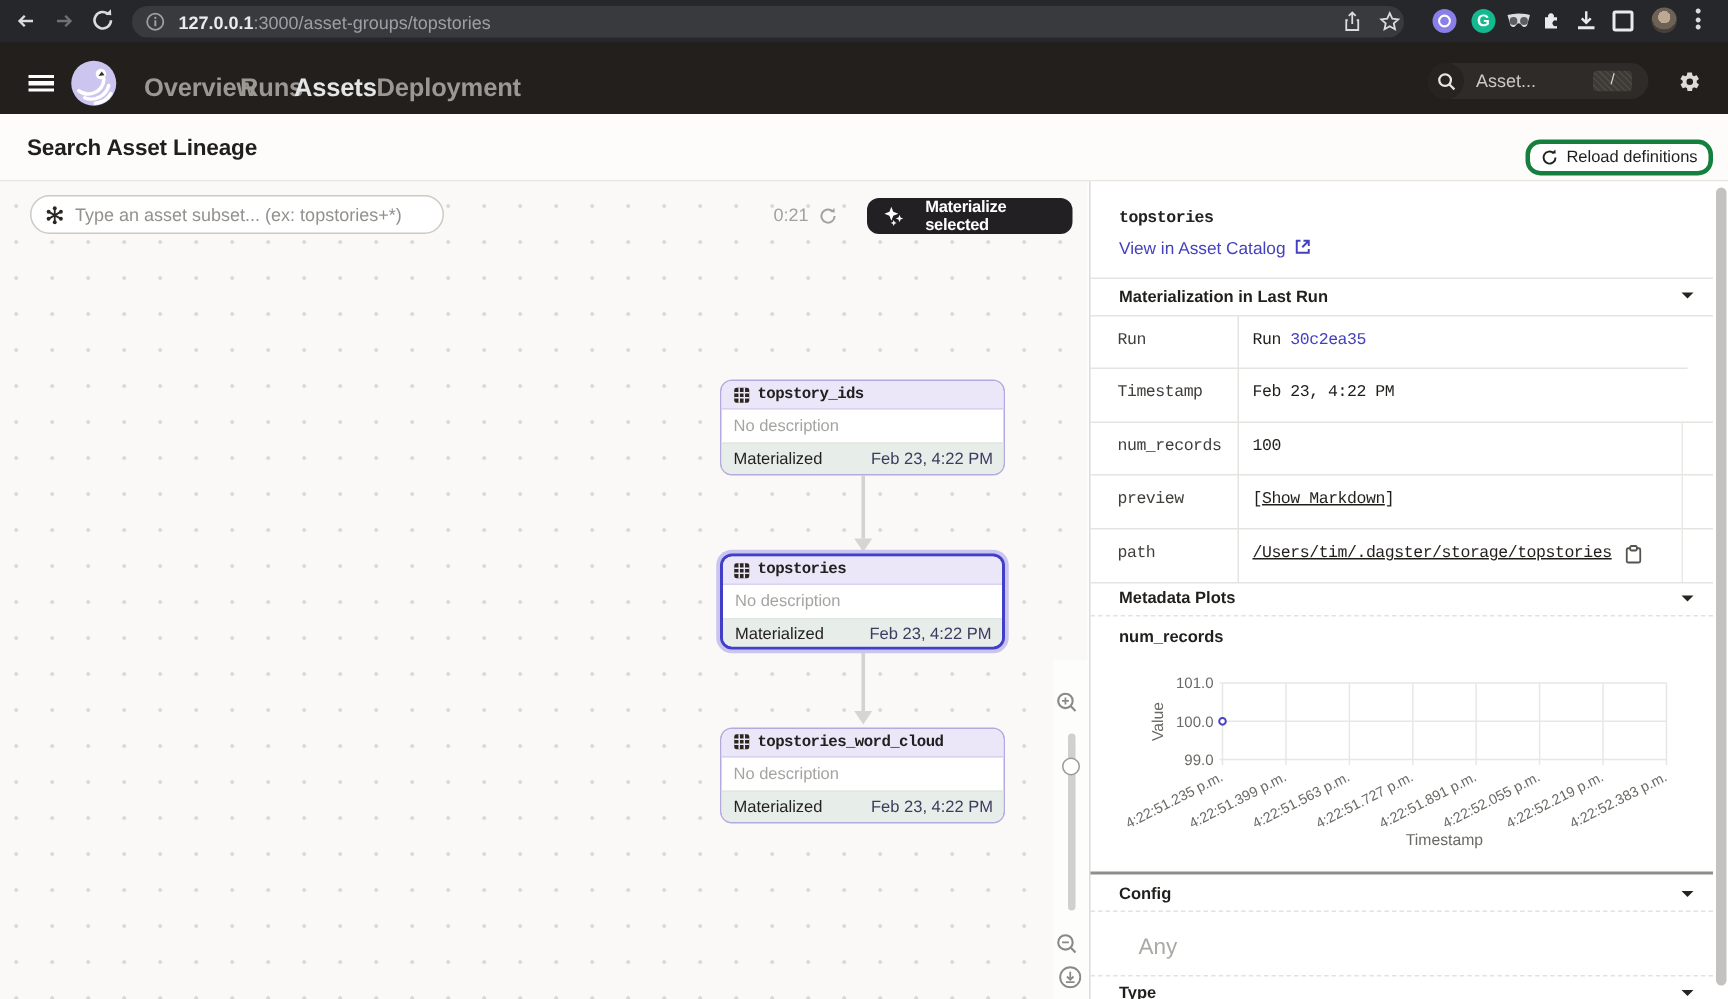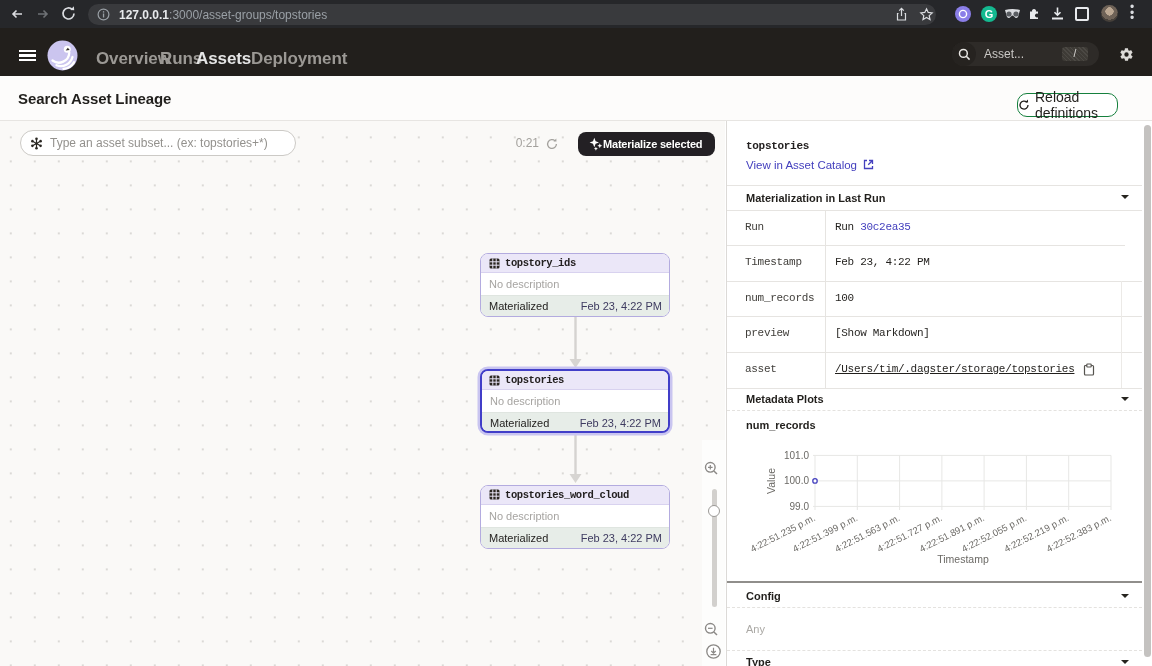--- a/index.html
+++ b/index.html
@@ -18,23 +18,23 @@
   .navlink { position:absolute; top:20.5px; font-size:17px; font-weight:bold; color:#9B9894; letter-spacing:-0.1px; }
   #search { left:952px; top:14px; width:147px; height:24px; border-radius:12px; background:#2E2B28;
             display:flex; align-items:center; }
   #slashchip { position:absolute; left:110px; top:5px; width:26px; height:14px; border-radius:3px;
                background:#3E3B36; color:#DDDBD8; font-size:10px; text-align:center; line-height:14px;
                background-image:repeating-linear-gradient(45deg, rgba(255,255,255,0.07) 0 1px, transparent 1px 3px); }
 
   
   #pagehead { left:0; top:76px; width:1152px; height:45px; background:#FDFCFB; border-bottom:1px solid #E7E5E2; }
   #title { position:absolute; left:18px; top:90px; font-size:15px; font-weight:bold; color:#211F1C; letter-spacing:-0.1px; }
-  #reloadbtn { position:absolute; left:1017px; top:93px; width:101px; height:24px; border:1px solid #15803d;
+  #reloadbtn { position:absolute; left:1017px; top:93px; width:125px; height:24px; border:3px solid #15803d;
                border-radius:10px; background:#fff; display:flex; align-items:center; justify-content:center;
-               font-size:14px; color:#211F1C; }
+               font-size:11px; color:#211F1C; }
 
   
   #graph { left:0; top:121px; width:725px; height:545px; background-color:#FAF9F7;
            background-image:radial-gradient(circle, #DBD9D6 1.2px, transparent 1.4px);
            background-size:24px 24px; background-position:22.8px 4.4px; }
   #opsel { position:absolute; left:20px; top:9px; width:276px; height:26px; border:1px solid #CCCAC6;
            border-radius:13px; background:#fff; display:flex; align-items:center; }
   #opsel .ph { color:#93918D; font-size:12px; margin-left:7px; }
   #timer { position:absolute; left:505px; top:15px; width:34px; font-size:12px; color:#A3A19D; text-align:right; }
   #matbtn { position:absolute; left:578px; top:11px; width:137px; height:24px; background:#232024; border-radius:8px;
@@ -184,21 +184,21 @@
   <svg class="abs" style="left:546px;top:17px" width="12" height="12" viewBox="0 0 12 12">
       <path d="M10.4 6a4.4 4.4 0 1 1-1.3-3.1" fill="none" stroke="#A3A19D" stroke-width="1.3"></path>
       <path d="M10.3 0.6 L10.5 3.6 L7.5 3.4 Z" fill="#A3A19D"></path>
     </svg>
   <div class="abs" id="matbtn">
     <svg style="margin-left:11px" width="14" height="14" viewBox="0 0 14 14">
       <path d="M5.3 0.8 L6.6 4.2 L10 5.5 L6.6 6.8 L5.3 10.2 L4 6.8 L0.6 5.5 L4 4.2 Z" fill="#fff"></path>
       <path d="M10.8 6.2 L11.5 8 L13.3 8.7 L11.5 9.4 L10.8 11.2 L10.1 9.4 L8.3 8.7 L10.1 8 Z" fill="#fff"></path>
       <path d="M6.9 9.7 L7.5 11.1 L8.9 11.7 L7.5 12.3 L6.9 13.7 L6.3 12.3 L4.9 11.7 L6.3 11.1 Z" fill="#fff"></path>
     </svg>
-    <span style="margin-left:0">Materialize selected</span>
+    <span style="margin-left:14px">Materialize selected</span>
   </div>
 
   <svg class="abs" style="left:568px;top:195px" width="16" height="175" viewBox="0 0 16 175">
     <path d="M7.5 1 V43" stroke="#D5D3D0" stroke-width="2.4" fill="none"></path>
     <path d="M1.5 43 L13.5 43 L7.5 52 Z" fill="#D7D5D2"></path>
     <path d="M7.5 117 V158" stroke="#D5D3D0" stroke-width="2.4" fill="none"></path>
     <path d="M1.5 158 L13.5 158 L7.5 167 Z" fill="#D7D5D2"></path>
   </svg>
 
   <div class="node" style="left:480px;top:132px;height:64px">
@@ -292,23 +292,23 @@
   <div class="rowkey" style="top:100px">Run</div>
   <div class="rowval" style="top:100px">Run <span style="color:#4440BE">30c2ea35</span></div>
   <div class="hline" style="top:124.1px;left:0px;width:398px"></div>
   <div class="rowkey" style="top:135px">Timestamp</div>
   <div class="rowval" style="top:135px">Feb 23, 4:22 PM</div>
   <div class="hline" style="top:159.7px"></div>
   <div class="rowkey" style="top:171px">num_records</div>
   <div class="rowval" style="top:171px">100</div>
   <div class="hline" style="top:195.3px"></div>
   <div class="rowkey" style="top:206px">preview</div>
-  <div class="rowval" style="top:206px">[<span style="">Show Markdown</span>]</div>
+  <div class="rowval" style="top:206px">[<span style="text-decoration:underline">Show Markdown</span>]</div>
   <div class="hline" style="top:230.9px"></div>
-  <div class="rowkey" style="top:242px">asset</div>
+  <div class="rowkey" style="top:242px">path</div>
   <div class="rowval" style="top:242px"><span style="text-decoration:underline">/Users/tim/.dagster/storage/topstories</span></div>
   <svg class="abs" style="left:356px;top:242px" width="12" height="13" viewBox="0 0 12 13">
       <rect x="1.5" y="2.5" width="9" height="9.5" rx="1" fill="none" stroke="#55534E" stroke-width="1.2"></rect>
       <rect x="3.8" y="1" width="4.4" height="3" rx="0.8" fill="#fff" stroke="#55534E" stroke-width="1.2"></rect>
     </svg>
   <div class="abs" style="left:98px;top:88.5px;width:1px;height:178px;background:#E6E4E1"></div>
   <div class="abs" style="left:394px;top:159.7px;width:1px;height:107px;background:#ECEAE7"></div>
   <div class="hline" style="top:266.5px"></div>
 
   <div class="sechead" style="top:272px;left:19px">Metadata Plots</div>
@@ -338,18 +338,18 @@
       <text x="342.7" y="79" transform="rotate(-27 342.7 79)">4:22:52.219 p.m.</text>
       <text x="385" y="79" transform="rotate(-27 385 79)">4:22:52.383 p.m.</text>
     </g>
     <text x="236" y="122" font-size="10.5" fill="#6B6965" text-anchor="middle">Timestamp</text>
   </svg>
 
   <div class="abs" style="left:0;top:459.5px;width:415px;height:2px;background:#908E8B"></div>
   <div class="sechead" style="top:469px;left:19px">Config</div>
   <div class="caret" style="top:472.5px"></div>
   <div class="dline" style="top:486px"></div>
-  <div class="abs" style="left:19px;top:502px;font-size:11px;color:#ABA9A5">Any</div>
+  <div class="abs" style="left:32px;top:502px;font-size:15px;color:#ABA9A5">Any</div>
   <div class="dline" style="top:528.5px"></div>
   <div class="sechead" style="top:535px;left:19px">Type</div>
   <div class="caret" style="top:538.5px"></div>
   <div id="scrollbar"></div>
 </div>
 
 </body></html>

